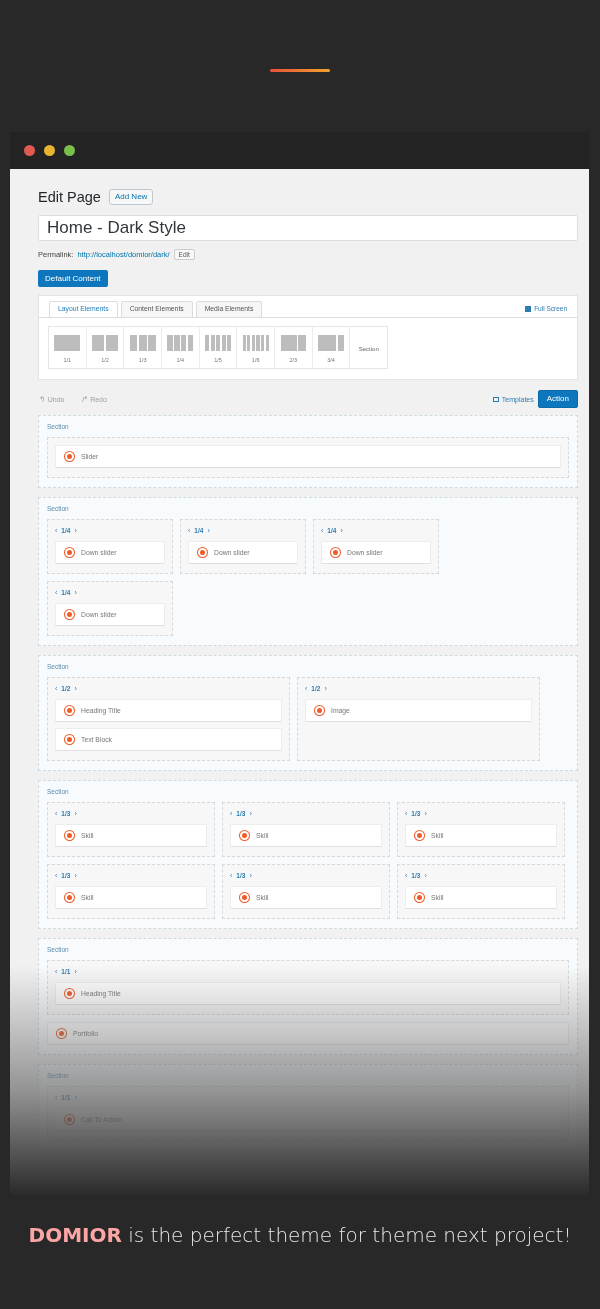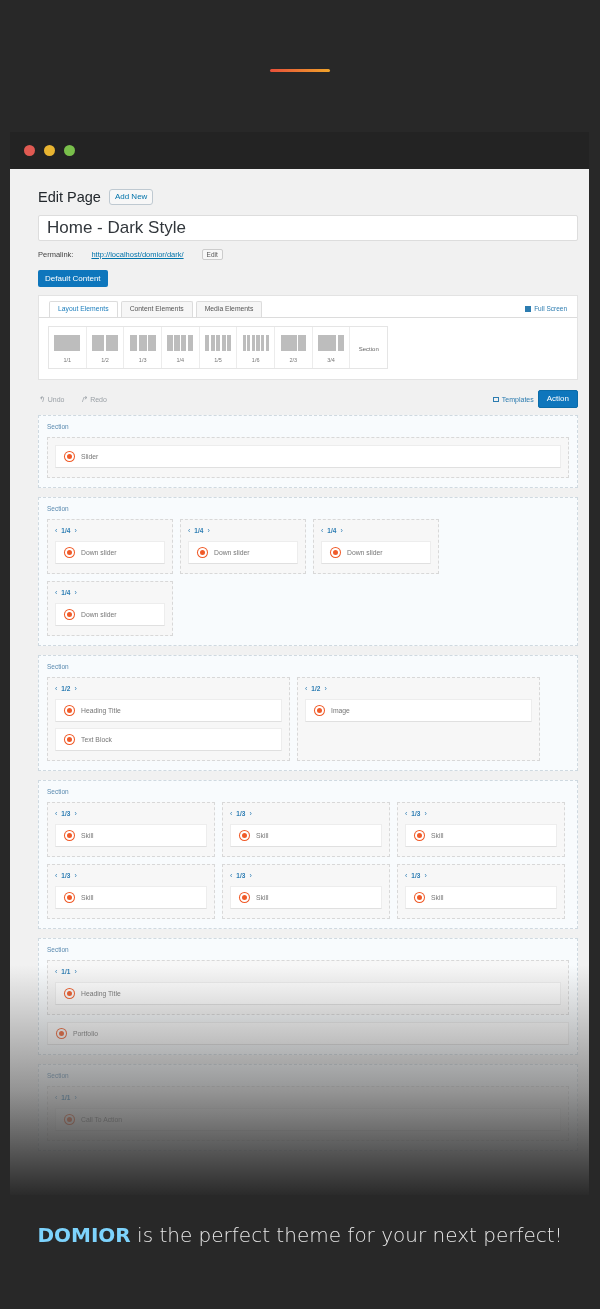--- a/index.html
+++ b/index.html
@@ -74,24 +74,24 @@
   }
   .title-input {
     width: 540px; height: 26px;
     background: #fff; border: 1px solid #ddd;
     border-radius: 2px;
     font-size: 17px; color: #32373c;
     padding: 0 8px; line-height: 24px;
     font-family: "Liberation Sans", sans-serif;
   }
   .permalink-row {
-    display: flex; align-items: center; gap: 18px;
+    display: flex; align-items: center; gap: 4px;
     margin-top: 8px; font-size: 7.5px; color: #444;
   }
-  .permalink-url { color: #0073aa; text-decoration: underline; }
+  .permalink-url { color: #0073aa; }
   .perm-edit {
     font-size: 6.5px; color: #555;
     border: 1px solid #ccc; background: #f7f7f7;
     border-radius: 2px; padding: 1px 4px;
   }
   .default-editor-btn {
     display: inline-block; margin-top: 10px;
     background: #0e76bc; color: #fff;
     font-size: 8px; padding: 4px 7px;
     border-radius: 2px;
@@ -229,21 +229,21 @@
     left: 0; top: 1195px;
     width: 600px; height: 114px;
     background: #282828;
     display: flex; align-items: flex-start; justify-content: center;
     padding-top: 28px;
   }
   .footer-text {
     font-size: 20px; color: #e9e9e9; font-weight: 300;
     font-family: "DejaVu Sans", sans-serif;
   }
-  .footer-brand { color: #7dd3fc; font-weight: bold; }
+  .footer-brand { color: #fca5a5; font-weight: bold; }
 </style>
 </head>
 <body>
 
 <div class="top-banner">
   <div class="title-rule"></div>
 </div>
 
 <div class="browser">
 
@@ -577,15 +577,15 @@
           </div>
         </div>
       </div>
 
     <div class="fade"></div>
   </div>
 </div>
 
 <div class="footer">
   <div class="footer-text">
-    <span class="footer-brand">DOMIOR</span><span> is the perfect theme for your next perfect!</span>
+    <span class="footer-brand">DOMIOR</span><span> is the perfect theme for theme next project!</span>
   </div>
 </div>
 
 </body></html>

